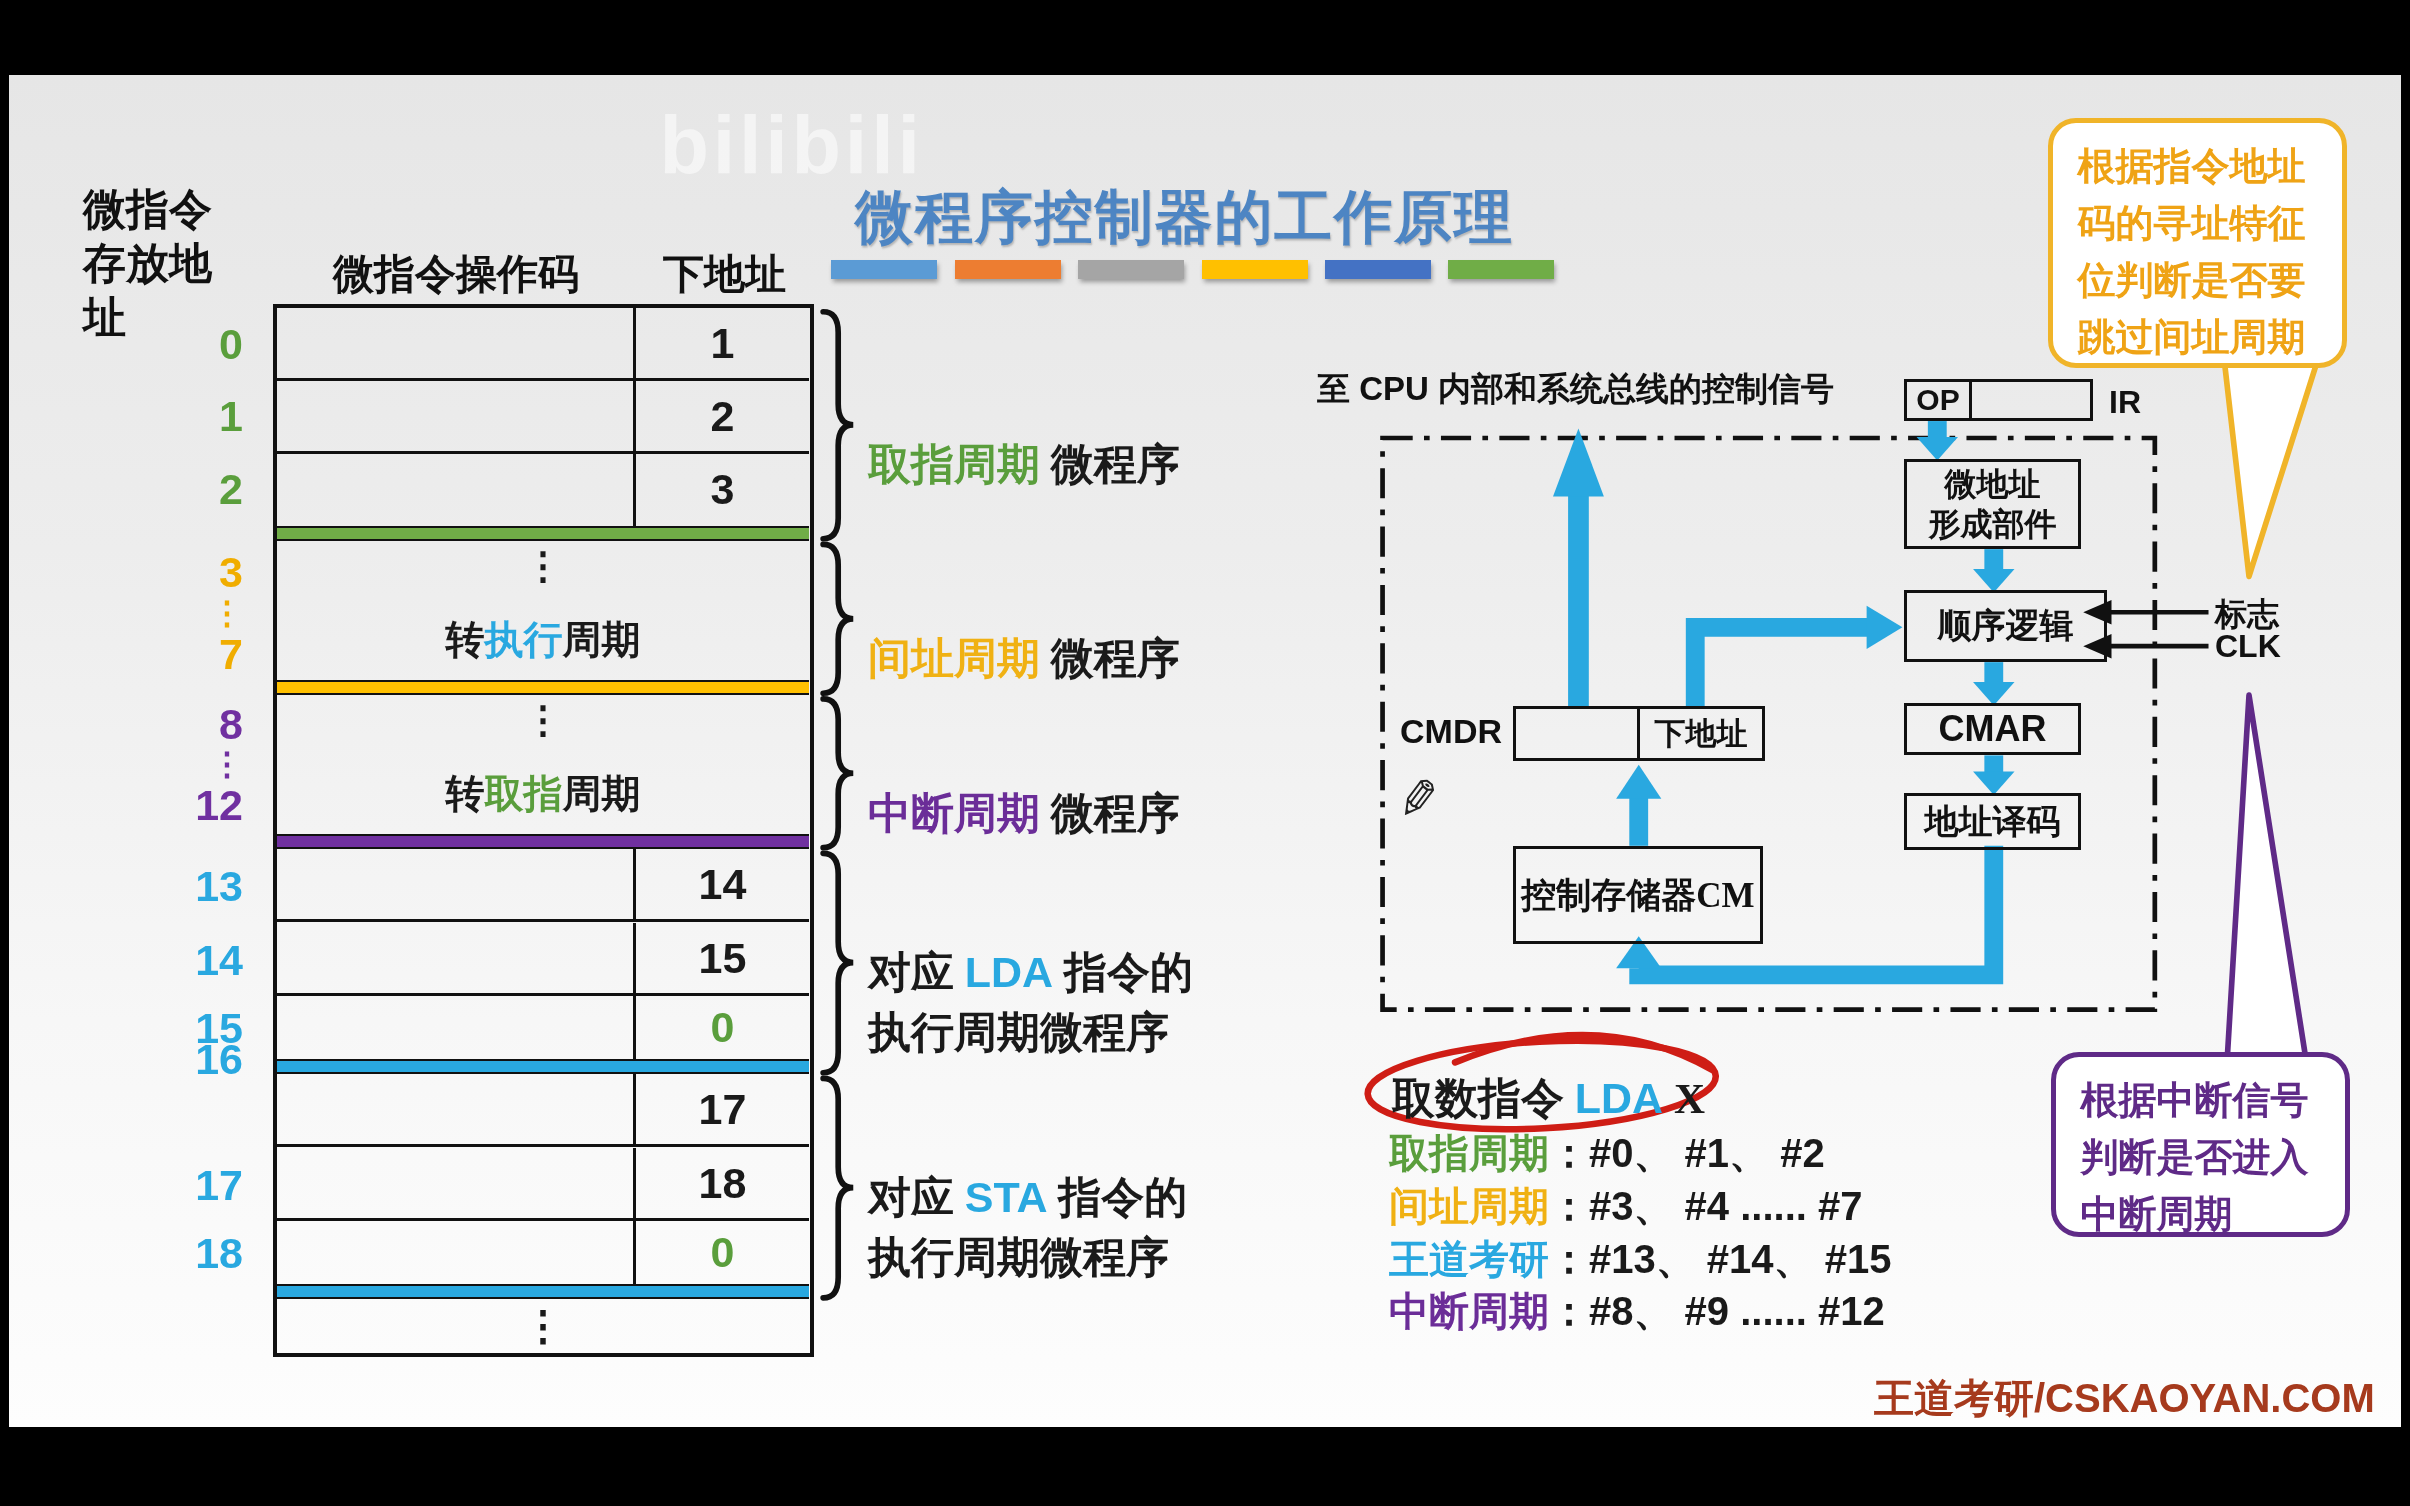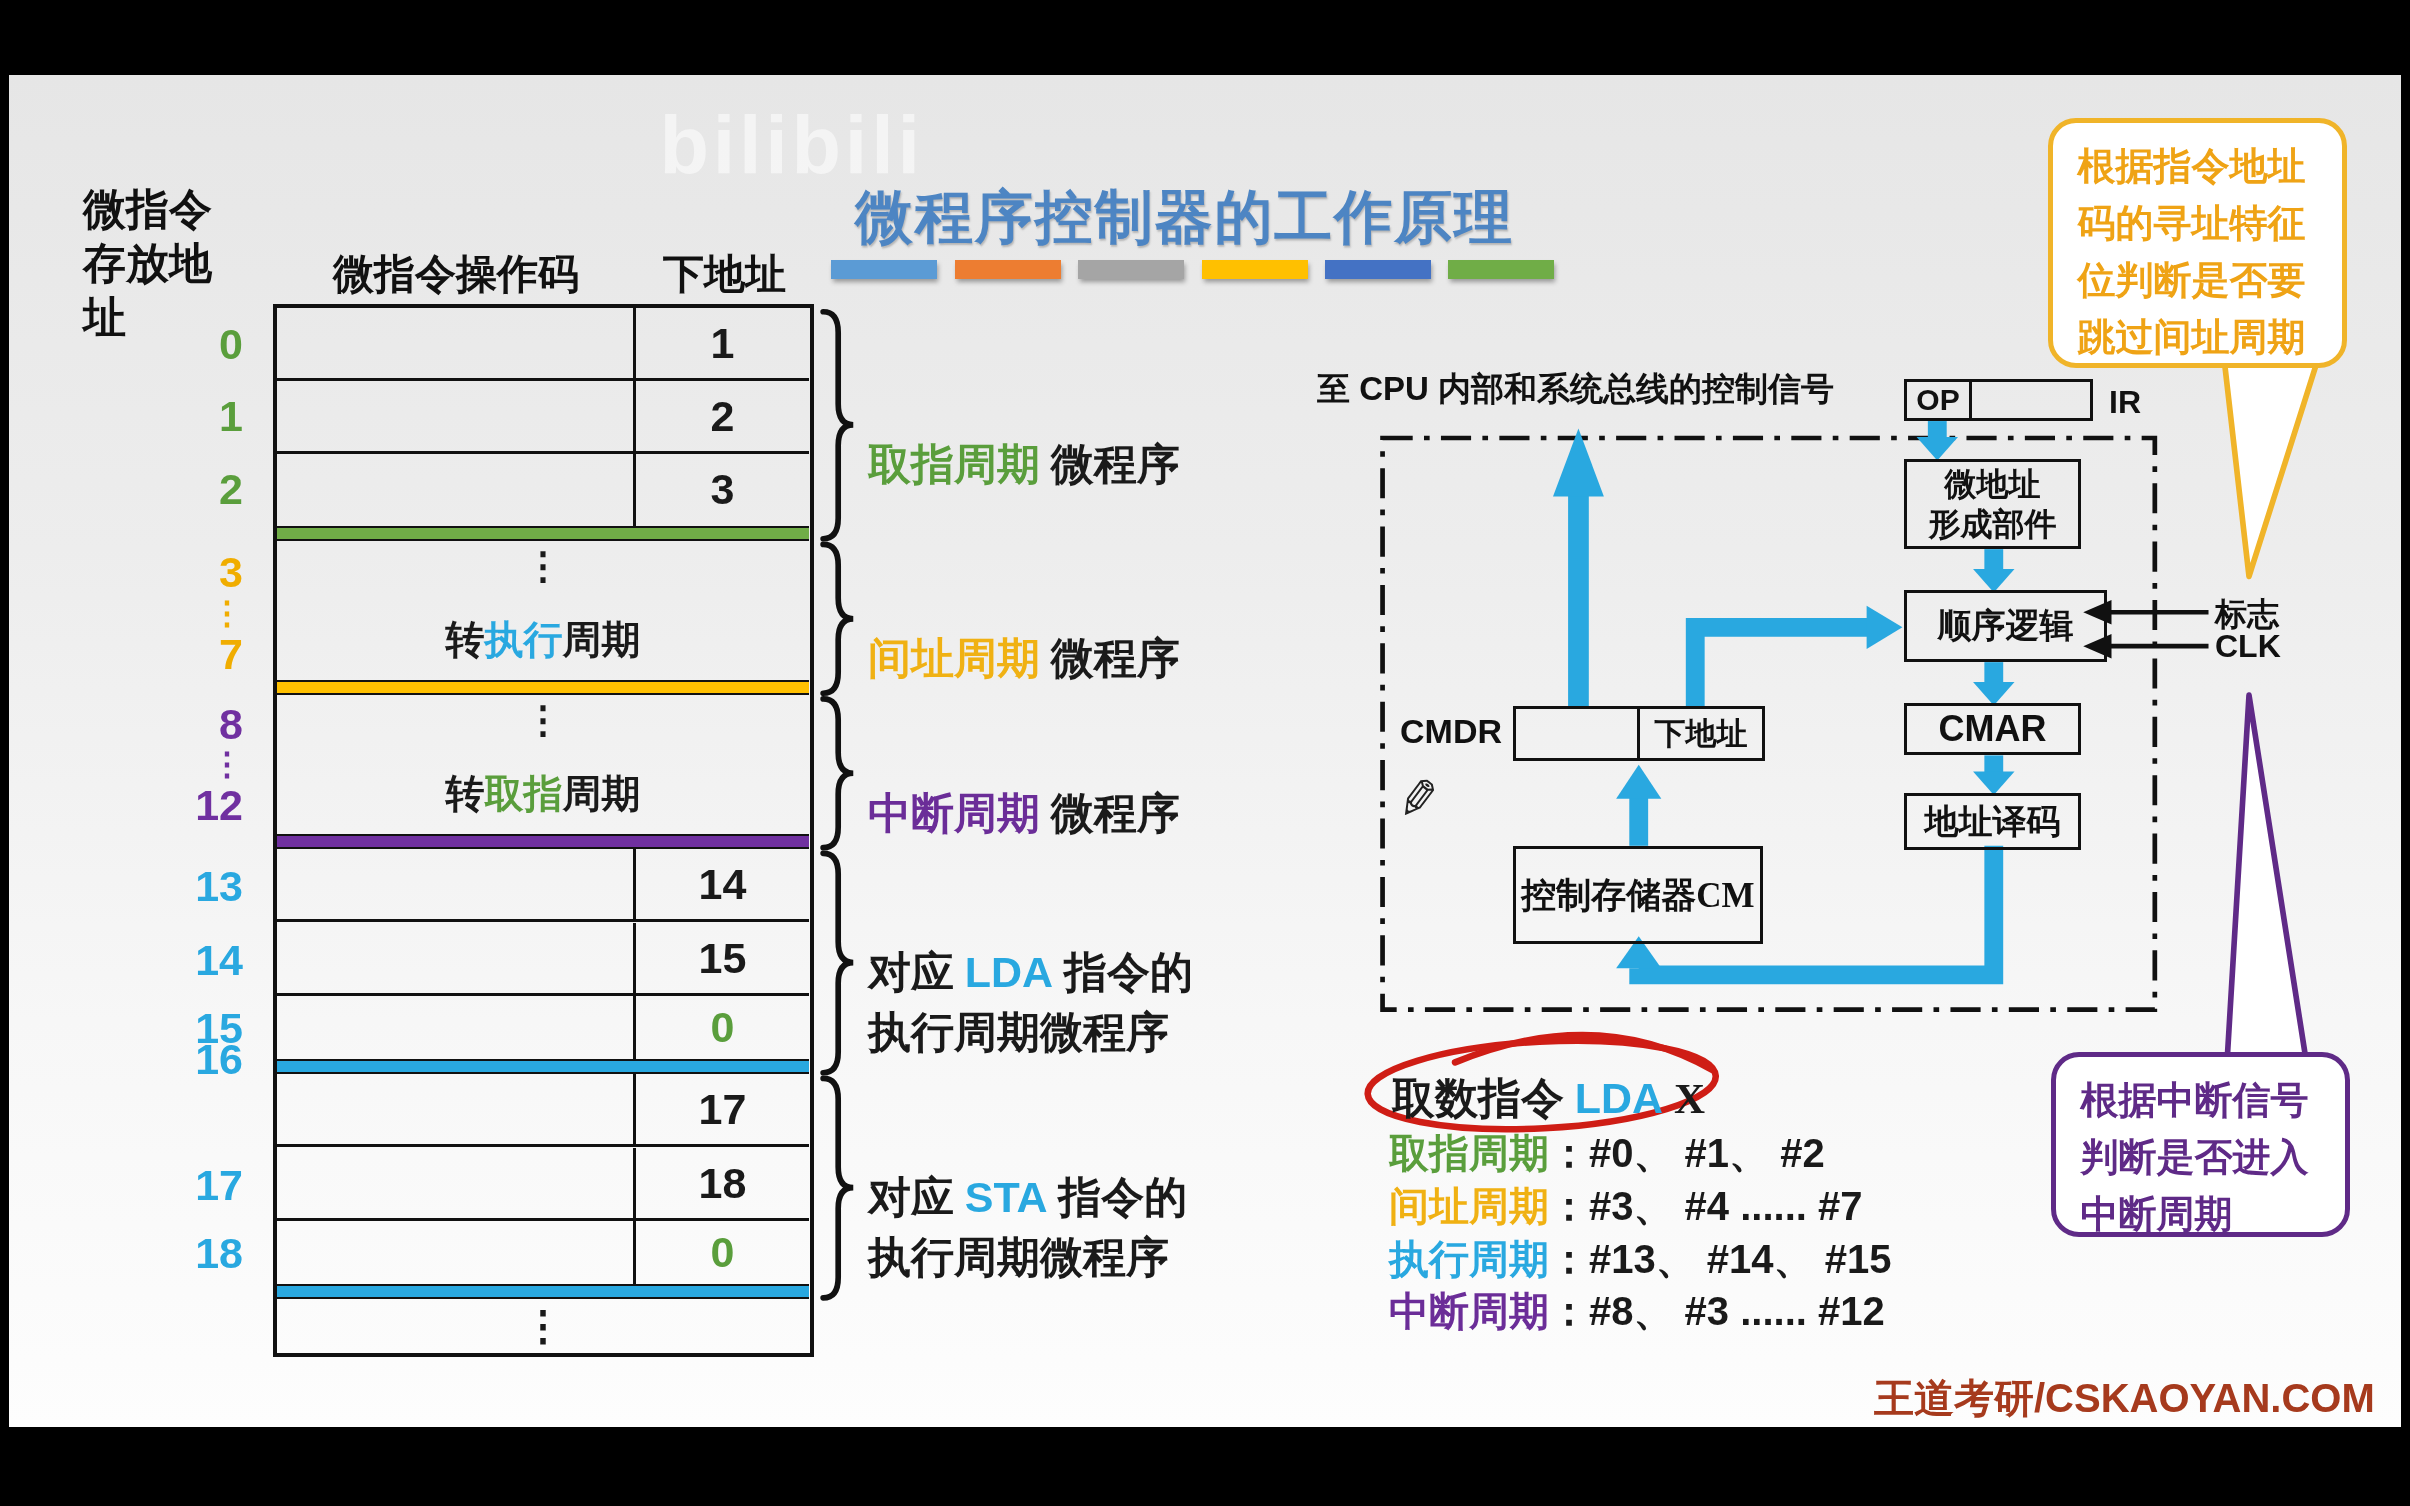--- a/index.html
+++ b/index.html
@@ -262,20 +262,20 @@
 位判断是否要
 跳过间址周期</div>
 <div class="abs callout serif preline" id="co-p">根据中断信号
 判断是否进入
 中断周期</div>
 
 <div class="abs serif" id="instr"><span>取数指令 </span><span class="c-blue" style="font-family:'Liberation Sans',sans-serif;">LDA</span><span> X</span></div>
 
 <div class="abs cyc" style="top:1130px;"><span class="serif c-green">取指周期</span><span class="cycval">：#0、 #1、 #2</span></div>
 <div class="abs cyc" style="top:1183px;"><span class="serif c-yellow">间址周期</span><span class="cycval">：#3、 #4 ...... #7</span></div>
-<div class="abs cyc" style="top:1236px;"><span class="serif c-blue">执行周期</span><span class="cycval">：#13、 #14、 #15</span></div>
-<div class="abs cyc" style="top:1288px;"><span class="serif c-purple">中断周期</span><span class="cycval">：#8、 #3 ...... #12</span></div>
+<div class="abs cyc" style="top:1236px;"><span class="serif c-blue">王道考研</span><span class="cycval">：#13、 #14、 #15</span></div>
+<div class="abs cyc" style="top:1288px;"><span class="serif c-purple">中断周期</span><span class="cycval">：#8、 #9 ...... #12</span></div>
 
 <div class="abs" id="footer">王道考研/CSKAOYAN.COM</div>
 
 <div class="abs" style="left:0;top:0;width:2411px;height:75px;background:#000;"></div>
 <div class="abs" style="left:0;top:1428px;width:2411px;height:79px;background:#000;"></div>
 
 
 </body></html>

